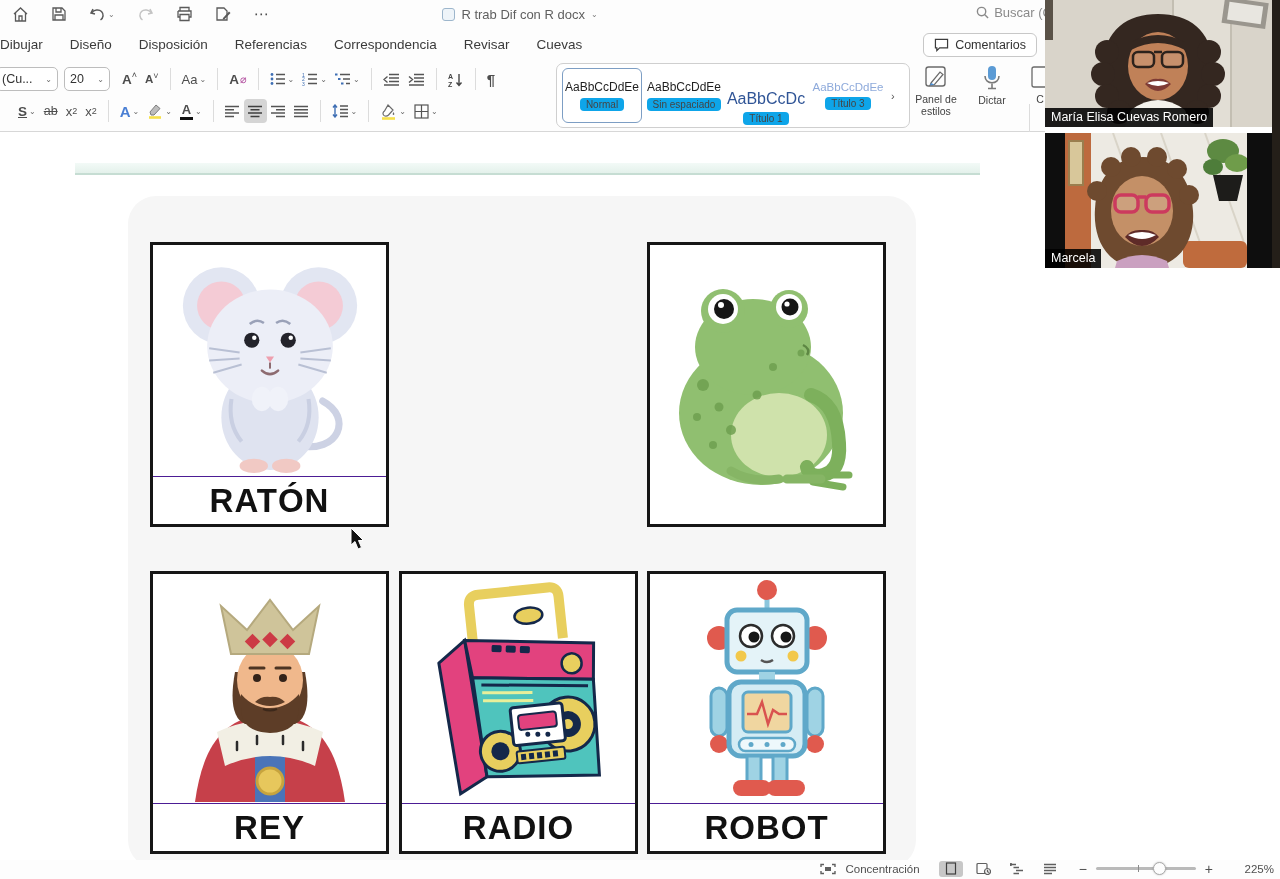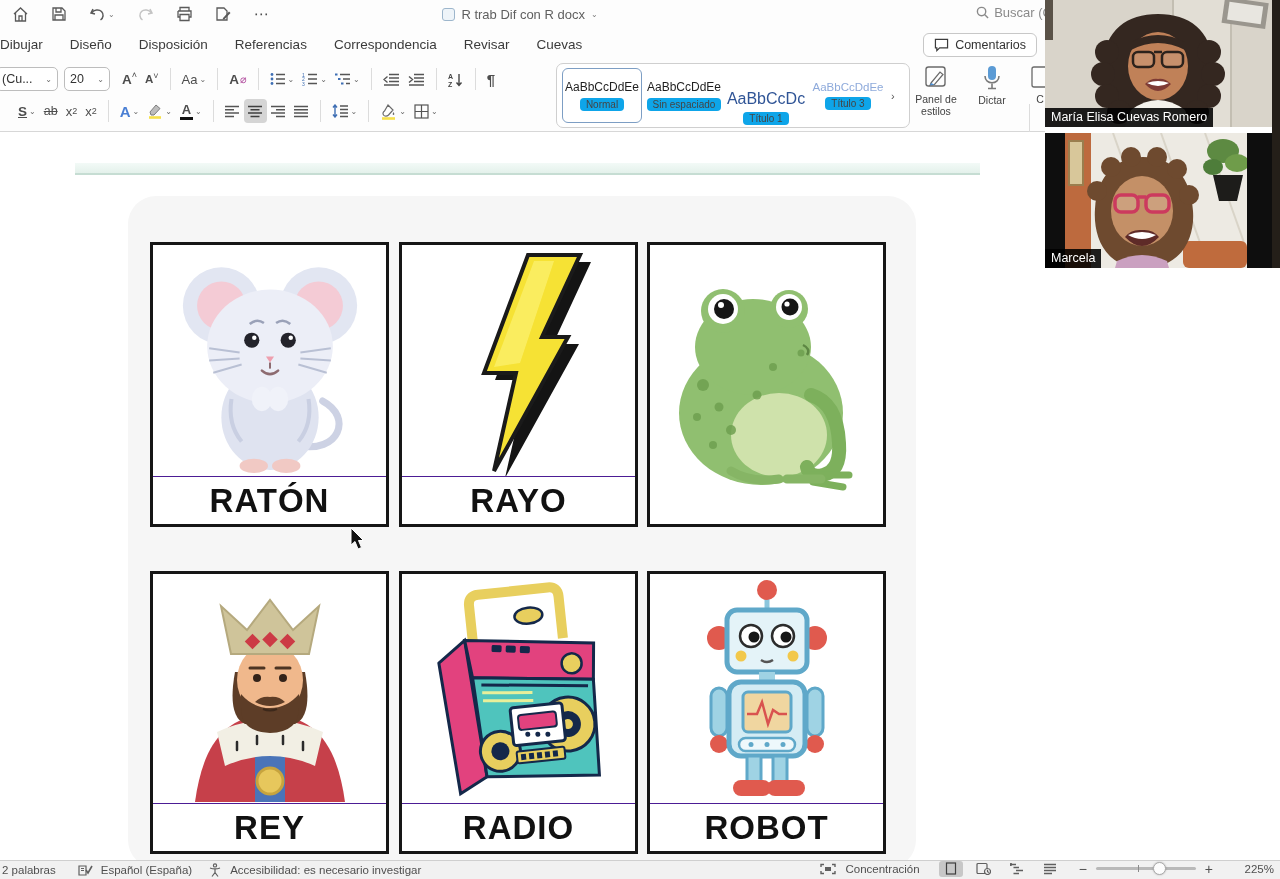--- a/index.html
+++ b/index.html
@@ -406,30 +406,20 @@
               <ellipse cx="108" cy="150" rx="10" ry="12" fill="#f0f2f9"></ellipse>
             <path d="M62 150 Q58 175 72 192" stroke="#c9cfe2" stroke-width="4" fill="none"></path>
             <path d="M138 150 Q142 175 128 192" stroke="#c9cfe2" stroke-width="4" fill="none"></path>
             <ellipse cx="84" cy="216" rx="14" ry="7" fill="#f1c9c4"></ellipse>
               <ellipse cx="116" cy="216" rx="14" ry="7" fill="#f1c9c4"></ellipse>
           </svg>
         </div>
         <div class="fc-label">RATÓN</div>
       </div>
 
-      <div class="flashcard r1 c2">
-        <div class="fc-img">
-          <svg width="190" height="232" viewBox="0 0 190 232">
-            <polygon points="104,10 156,10 118,92 144,92 70,226 92,128 60,128" fill="#141414" transform="translate(11,7)"></polygon>
-            <polygon points="104,10 156,10 118,92 144,92 70,226 92,128 60,128" fill="#f6e234" stroke="#1a1a1a" stroke-width="4"></polygon>
-            <polygon points="110,16 130,16 96,118 70,122" fill="#fbf06a" opacity="0.8"></polygon>
-          </svg>
-        </div>
-        <div class="fc-label">RAYO</div>
-      </div>
 
       <div class="flashcard r1 c3">
         <div class="fc-img">
           <svg width="212" height="220" viewBox="0 0 212 220">
             <ellipse cx="100" cy="138" rx="82" ry="72" fill="#90bf70"></ellipse>
             <ellipse cx="92" cy="72" rx="58" ry="48" fill="#90bf70"></ellipse>
             <circle cx="62" cy="36" r="22" fill="#90bf70"></circle>
               <circle cx="128" cy="34" r="19" fill="#90bf70"></circle>
             <circle cx="62" cy="34" r="15" fill="#fff"></circle>
               <circle cx="63" cy="34" r="10" fill="#161616"></circle>
@@ -563,39 +553,20 @@
         </div>
         <div class="fc-label">ROBOT</div>
       </div>
     </div>
 
     <svg id="cursor" class="abs" width="16" height="22" viewBox="0 0 16 22">
       <path d="M1 0 L1 17 L5 13.5 L8 21 L11.5 19.5 L8.5 12.5 L13.5 12.5 Z" fill="#111" stroke="#fff" stroke-width="1"></path>
     </svg>
   </div>
 
-  <div id="statusbar" class="abs">
-    <div class="sl">
-      <span>2 palabras</span>
-      <span class="sb-ic" style="margin-left:14px;">
-        <svg width="15" height="13" viewBox="0 0 15 13" fill="none" stroke="#5f5f5f" stroke-width="1.2">
-            <path d="M1 2 H8 V11 H1 Z M3 4.5 H6 M3 6.5 H6"></path>
-            <path d="M8 6 L10 9 L14 2" stroke-width="1.6"></path>
-          </svg>
-        </span>
-      <span>Español (España)</span>
-      <span class="sb-ic" style="margin-left:8px;">
-        <svg width="14" height="14" viewBox="0 0 14 14" fill="none" stroke="#5f5f5f" stroke-width="1.2">
-            <circle cx="7" cy="2.4" r="1.6"></circle>
-            <path d="M2 5 Q7 6.8 12 5 M7 6.5 V9.5 M7 9.5 L4 13.5 M7 9.5 L10 13.5"></path>
-          </svg>
-        </span>
-      <span>Accesibilidad: es necesario investigar</span>
-    </div>
-  </div>
   <div id="sb-right">
     <span class="sb-ic">
       <svg width="16" height="12" viewBox="0 0 16 12" fill="none" stroke="#5f5f5f" stroke-width="1.4">
           <path d="M1 4 V1.5 H4 M12 1.5 H15 V4 M15 8 V10.5 H12 M4 10.5 H1 V8"></path>
           <rect x="5" y="4" width="6" height="4" fill="#5f5f5f" stroke="none"></rect>
         </svg>
       </span>
     <span>Concentración</span>
     <span class="viewbtn sel" style="margin-left:10px;">
       <svg width="12" height="13" viewBox="0 0 12 13" fill="none" stroke="#3e3e3e" stroke-width="1.2">

